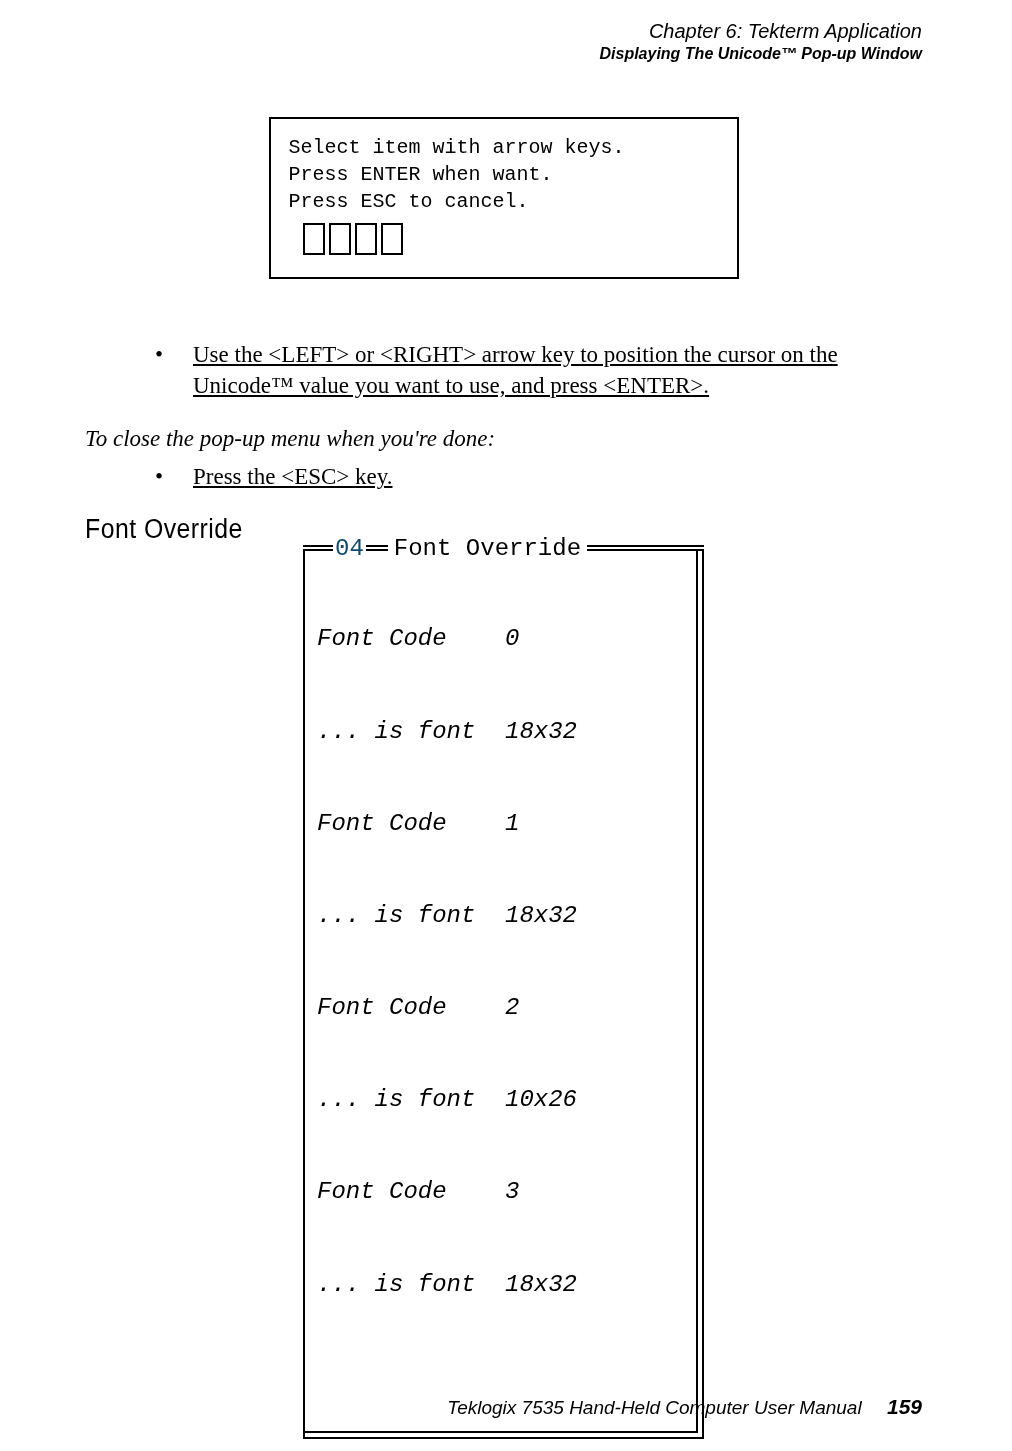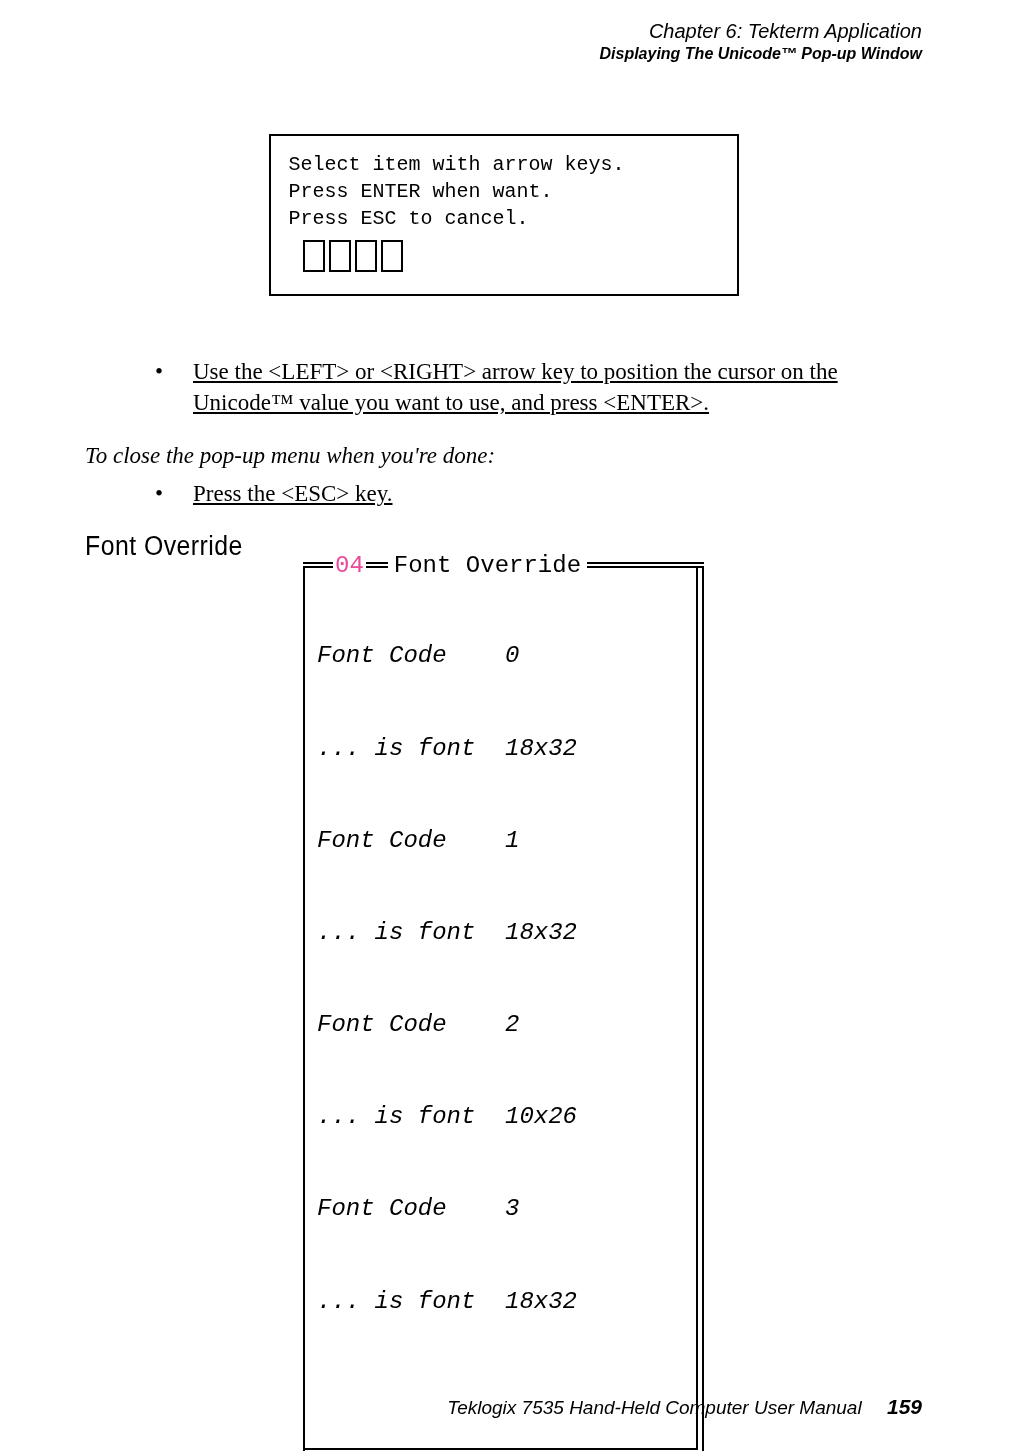--- a/index.html
+++ b/index.html
@@ -15,21 +15,21 @@
       font-size: 23px;
       color: #000;
       position: relative;
       padding: 18px 90px 0 85px;
     }
     .header {
       text-align: right;
       font-style: italic;
       font-family: Arial, Helvetica, sans-serif;
       line-height: 1.3;
-      margin-bottom: 69px;
+      margin-bottom: 52px;
     }
     .header-line1 {
       font-size: 20px;
       font-weight: normal;
     }
     .header-line2 {
       font-size: 16px;
       font-weight: bold;
     }
     .popup-box {
@@ -103,21 +103,21 @@
       z-index: 2;
     }
     .fo-seg {
       border-top: 2px solid #000;
       height: 2px;
     }
     .fo-seg1 { width: 30px; border-bottom: 2px solid #000; height: 6px; border-top: 2px solid #000;}
     .fo-num {
       background: white;
       padding: 0 2px;
-      color: #ec4899;
+      color: #0c4a6e;
     }
     .fo-seg2 { width: 22px; border-bottom: 2px solid #000; height: 6px; border-top: 2px solid #000;}
     .fo-label {
       background: white;
       padding: 0 6px;
     }
     .fo-seg3 { flex: 1; border-bottom: 2px solid #000; height: 6px; border-top: 2px solid #000;}
     
     .fo-outer {
       border-left: 2px solid #000;

